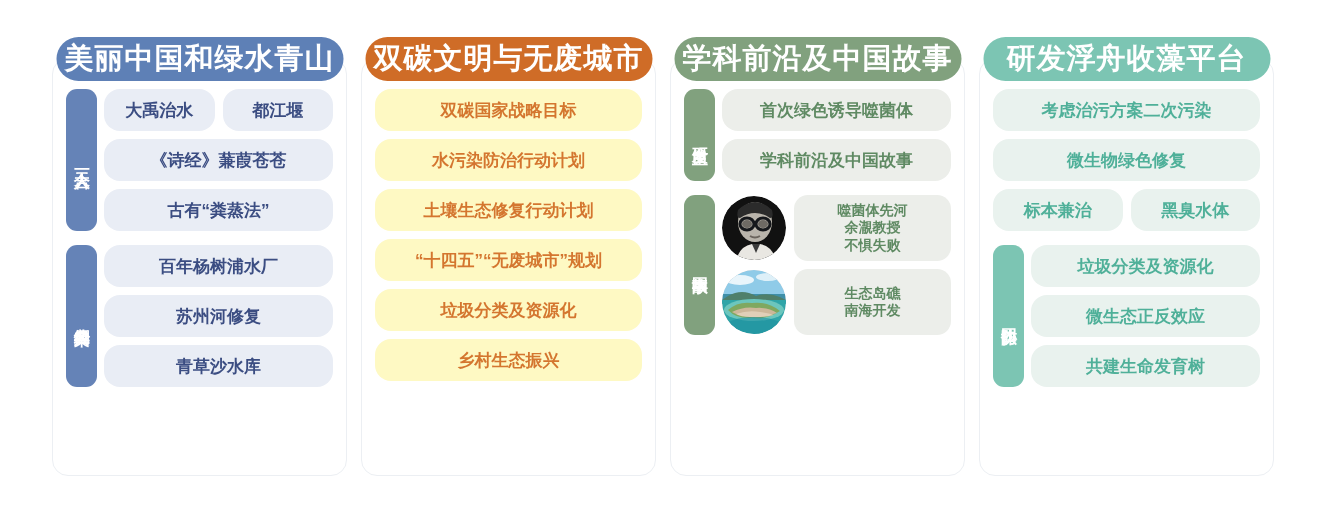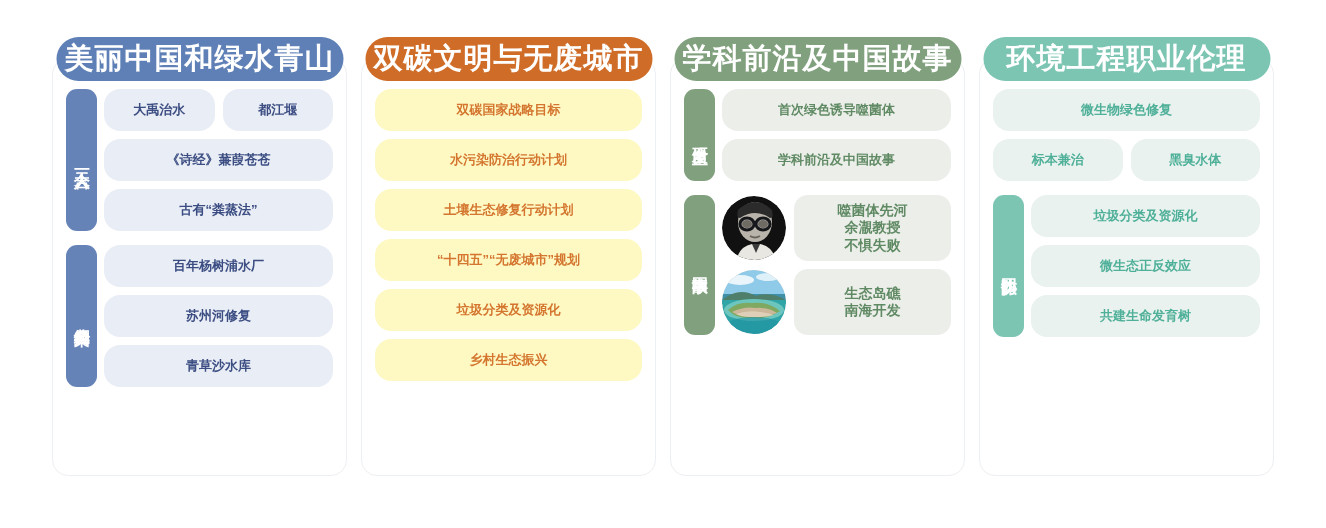--- a/index.html
+++ b/index.html
@@ -97,21 +97,21 @@
   }
   .pill {
     flex: 1 1 0;
     min-width: 0;
     border-radius: 16px;
     height: 42px;
     display: flex;
     align-items: center;
     justify-content: center;
     text-align: center;
-    font-size: 13px;
+    font-size: 17px;
     font-weight: bold;
     white-space: nowrap;
     box-sizing: border-box;
     padding: 0 6px;
   }
 
   
   .media-row {
     display: flex;
     align-items: center;
@@ -316,24 +316,27 @@
             <span>南海开发</span>
           </div>
         </div>
 
       </div>
     </div>
     <div class="spacer"></div>
   </div>
 
   <div class="col t-teal">
-    <div class="col-header">环境工程职业伦理</div>
+    <div class="col-header">研发浮舟收藻平台</div>
 
     <div class="group no-label">
       <div class="pills">
+        <div class="pill-row">
+          <div class="pill">考虑治污方案二次污染</div>
+        </div>
         <div class="pill-row">
           <div class="pill">微生物绿色修复</div>
         </div>
         <div class="pill-row">
           <div class="pill">标本兼治</div>
           <div class="pill">黑臭水体</div>
         </div>
       </div>
     </div>
 

